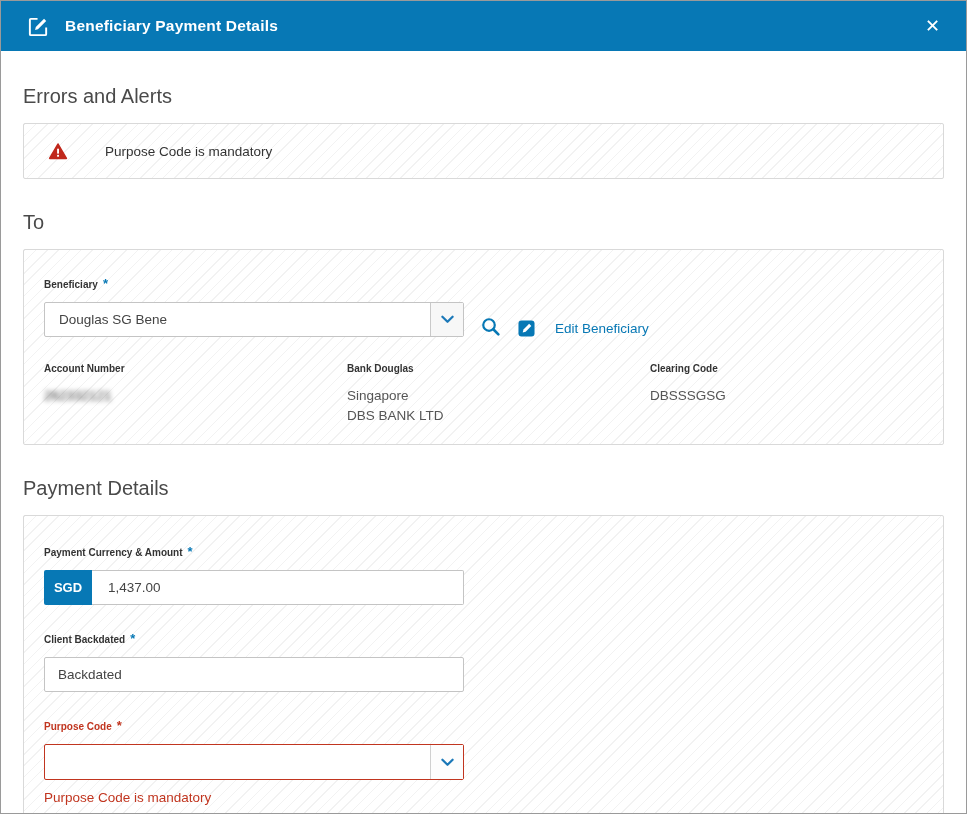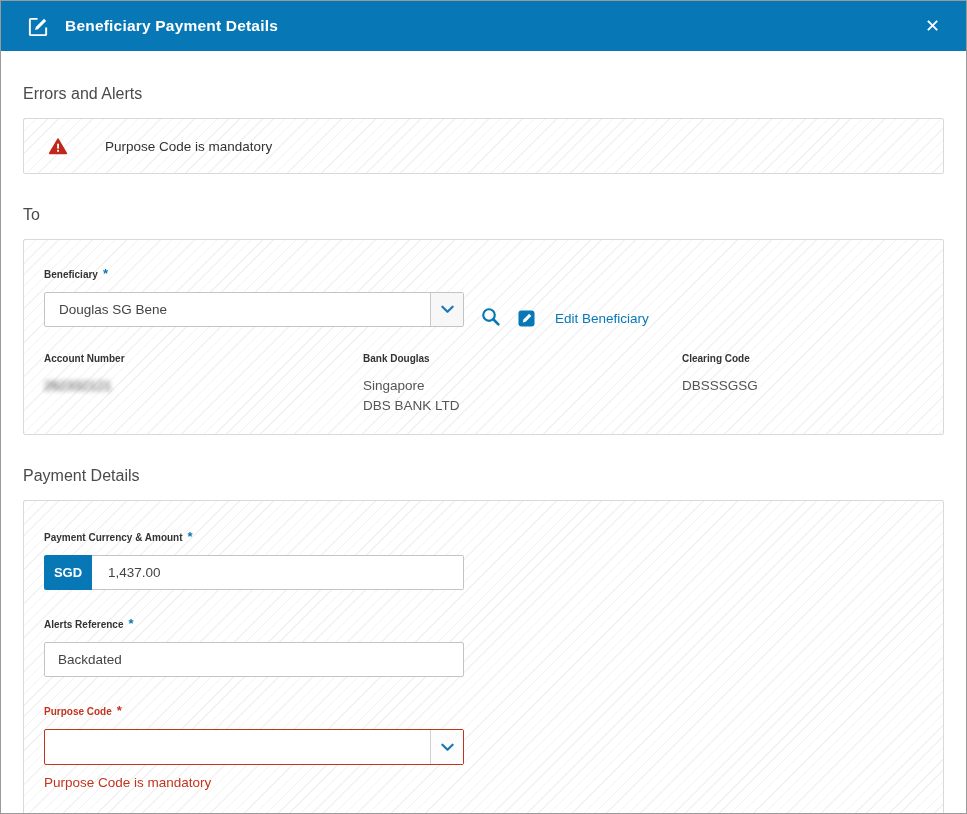--- a/index.html
+++ b/index.html
@@ -12,21 +12,21 @@
   .modal-header{
     background:#0778b5;height:50px;display:flex;align-items:center;
     padding:0 26px;color:#fff;
   }
   .header-icon{width:23px;height:23px;margin-right:15px;flex:0 0 auto;display:flex;}
   .header-title{font-size:15.5px;font-weight:bold;letter-spacing:.2px;}
   .close-btn{margin-left:auto;font-size:18px;font-weight:bold;line-height:1;cursor:pointer;}
   
   .content{padding:0 22px;}
   .section-heading{
-    font-size:16px;font-weight:400;color:#4a4a4a;margin:32px 0 15px 0;
+    font-size:20px;font-weight:400;color:#4a4a4a;margin:32px 0 15px 0;
   }
   .section-heading.first{margin-top:34px;}
   .section-heading.payment{}
   .hatch-panel{
     border:1px solid #d9d9d9;border-radius:2px;background-color:#fff;
     background-image:repeating-linear-gradient(135deg,
       rgba(0,0,0,0.05) 0px, rgba(0,0,0,0.05) 1px,
       transparent 1px, transparent 8px);
   }
   .field-label{font-size:10px;font-weight:bold;color:#333;}
@@ -46,21 +46,21 @@
   .combo-text{flex:1;padding:0 14px;line-height:33px;font-size:13.5px;color:#444;
     white-space:nowrap;overflow:hidden;}
   .combo-btn{
     width:32px;border-left:1px solid #c9c9c9;background:#f7f7f7;
     display:flex;align-items:center;justify-content:center;cursor:pointer;flex:0 0 auto;
   }
   .search-btn{margin-left:16px;display:flex;cursor:pointer;}
   .edit-bene{display:flex;align-items:center;margin-left:17px;cursor:pointer;text-decoration:none;gap:13px;}
   .edit-bene-icon{display:flex;margin-right:7px;}
   .edit-bene-label{font-size:13.5px;color:#0778b5;}
-  .details-row{display:flex;margin-top:26px;gap:16px;}
+  .details-row{display:flex;margin-top:26px;}
   .detail-col{width:303px;flex:0 0 auto;}
   .detail-val{margin-top:12px;font-size:13.5px;color:#555;line-height:20px;}
   .blurred{filter:blur(2.6px);color:#3a3a3a;}
   
   .payment-panel{padding:26px 20px;min-height:320px;}
   .form-group{margin-bottom:24px;}
   .currency-group{display:flex;width:420px;height:35px;margin-top:10px;box-sizing:border-box;}
   .currency-tag{
     width:48px;background:#0778b5;color:#fff;display:flex;align-items:center;
     justify-content:center;font-size:13px;font-weight:bold;border-radius:2px 0 0 2px;flex:0 0 auto;
@@ -170,21 +170,21 @@
 
       <div class="form-group">
         <span class="field-label">Payment Currency &amp; Amount</span><span class="req">*</span>
         <div class="currency-group">
           <span class="currency-tag">SGD</span>
           <input class="amount-input" type="text" value="1,437.00" style="">
         </div>
       </div>
 
       <div class="form-group">
-        <span class="field-label">Alerts Reference</span><span class="req">*</span>
+        <span class="field-label">Client Backdated</span><span class="req">*</span>
         <input class="text-input" type="text" value="Backdated" style="">
       </div>
 
       <div>
         <span class="field-label error-label">Purpose Code</span><span class="req red">*</span>
         <div class="combo error">
           <span class="combo-text"></span>
           <span class="combo-btn">
             <span style="display:flex;">
               <svg viewBox="0 0 14 9" width="13" height="9">

